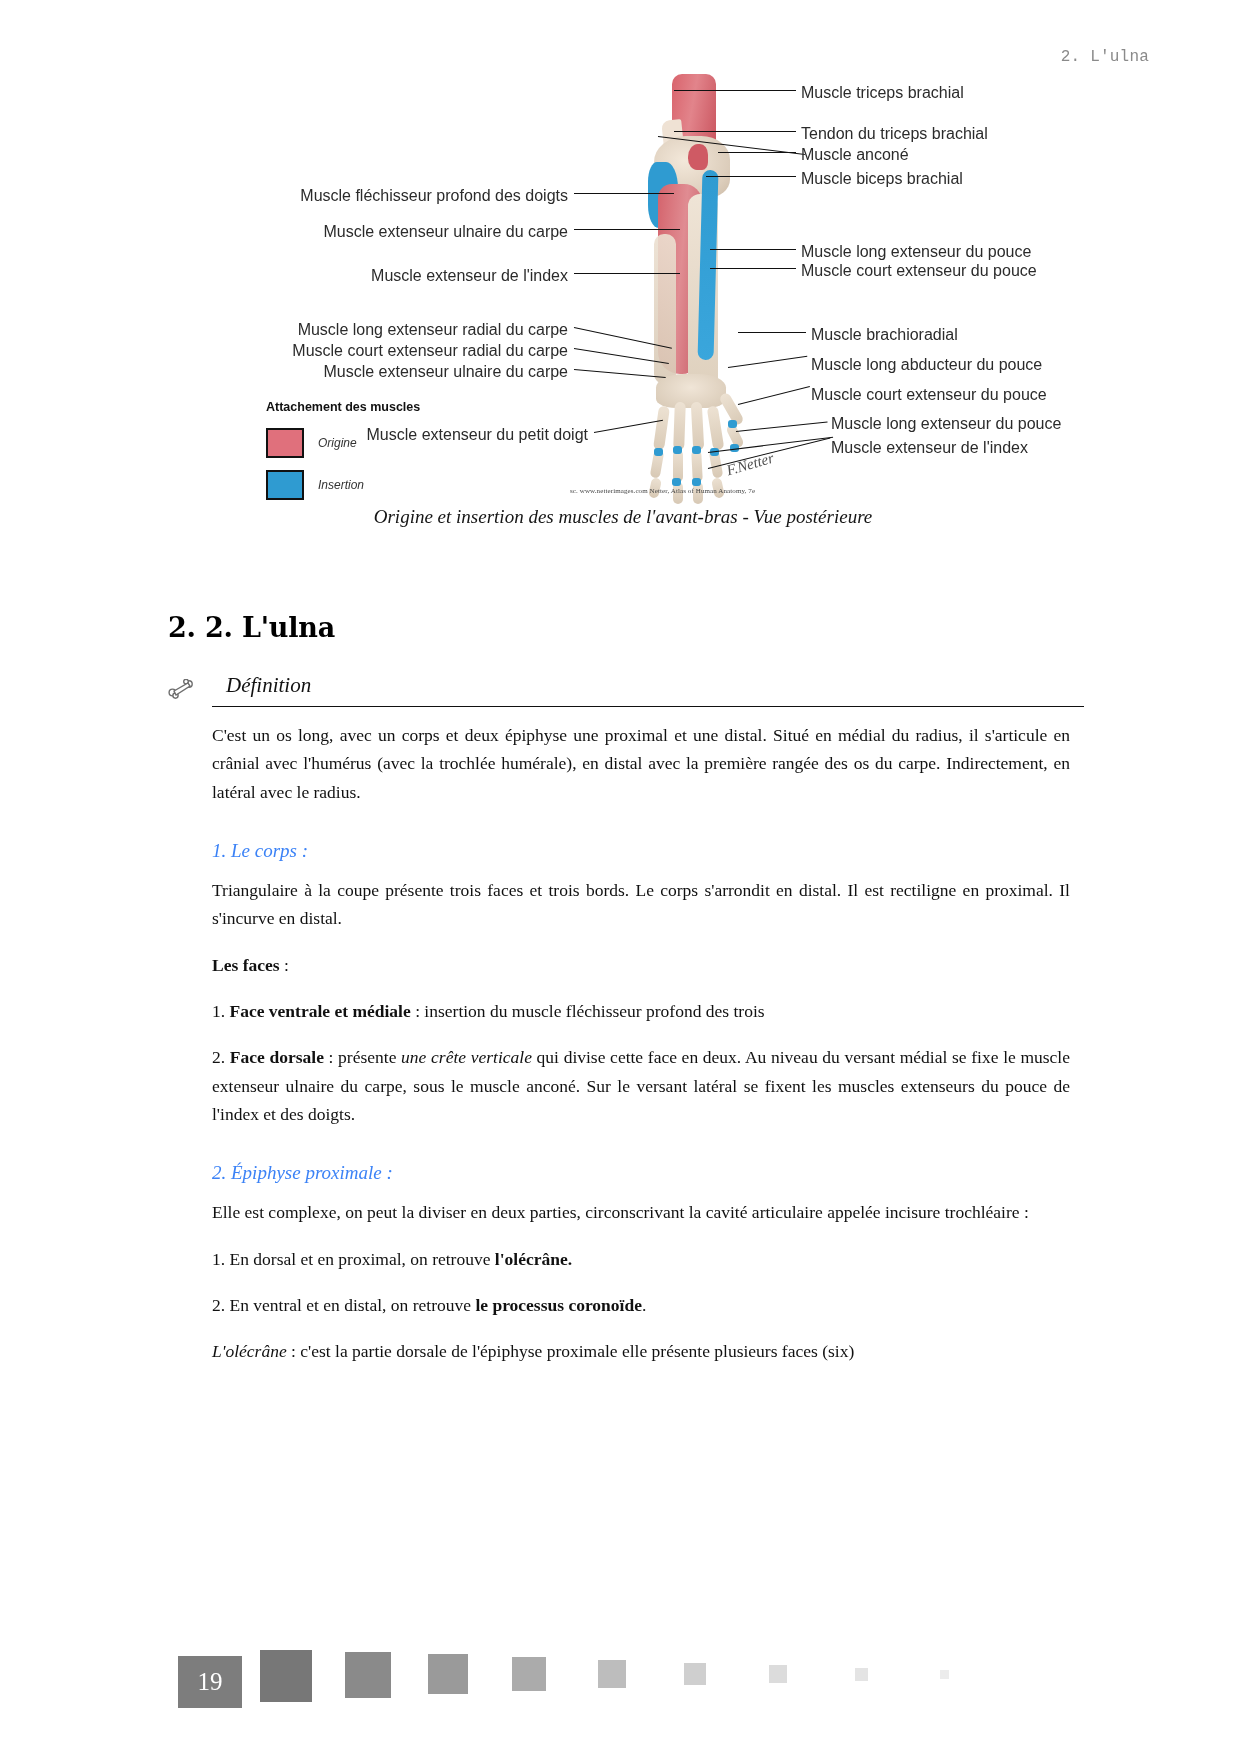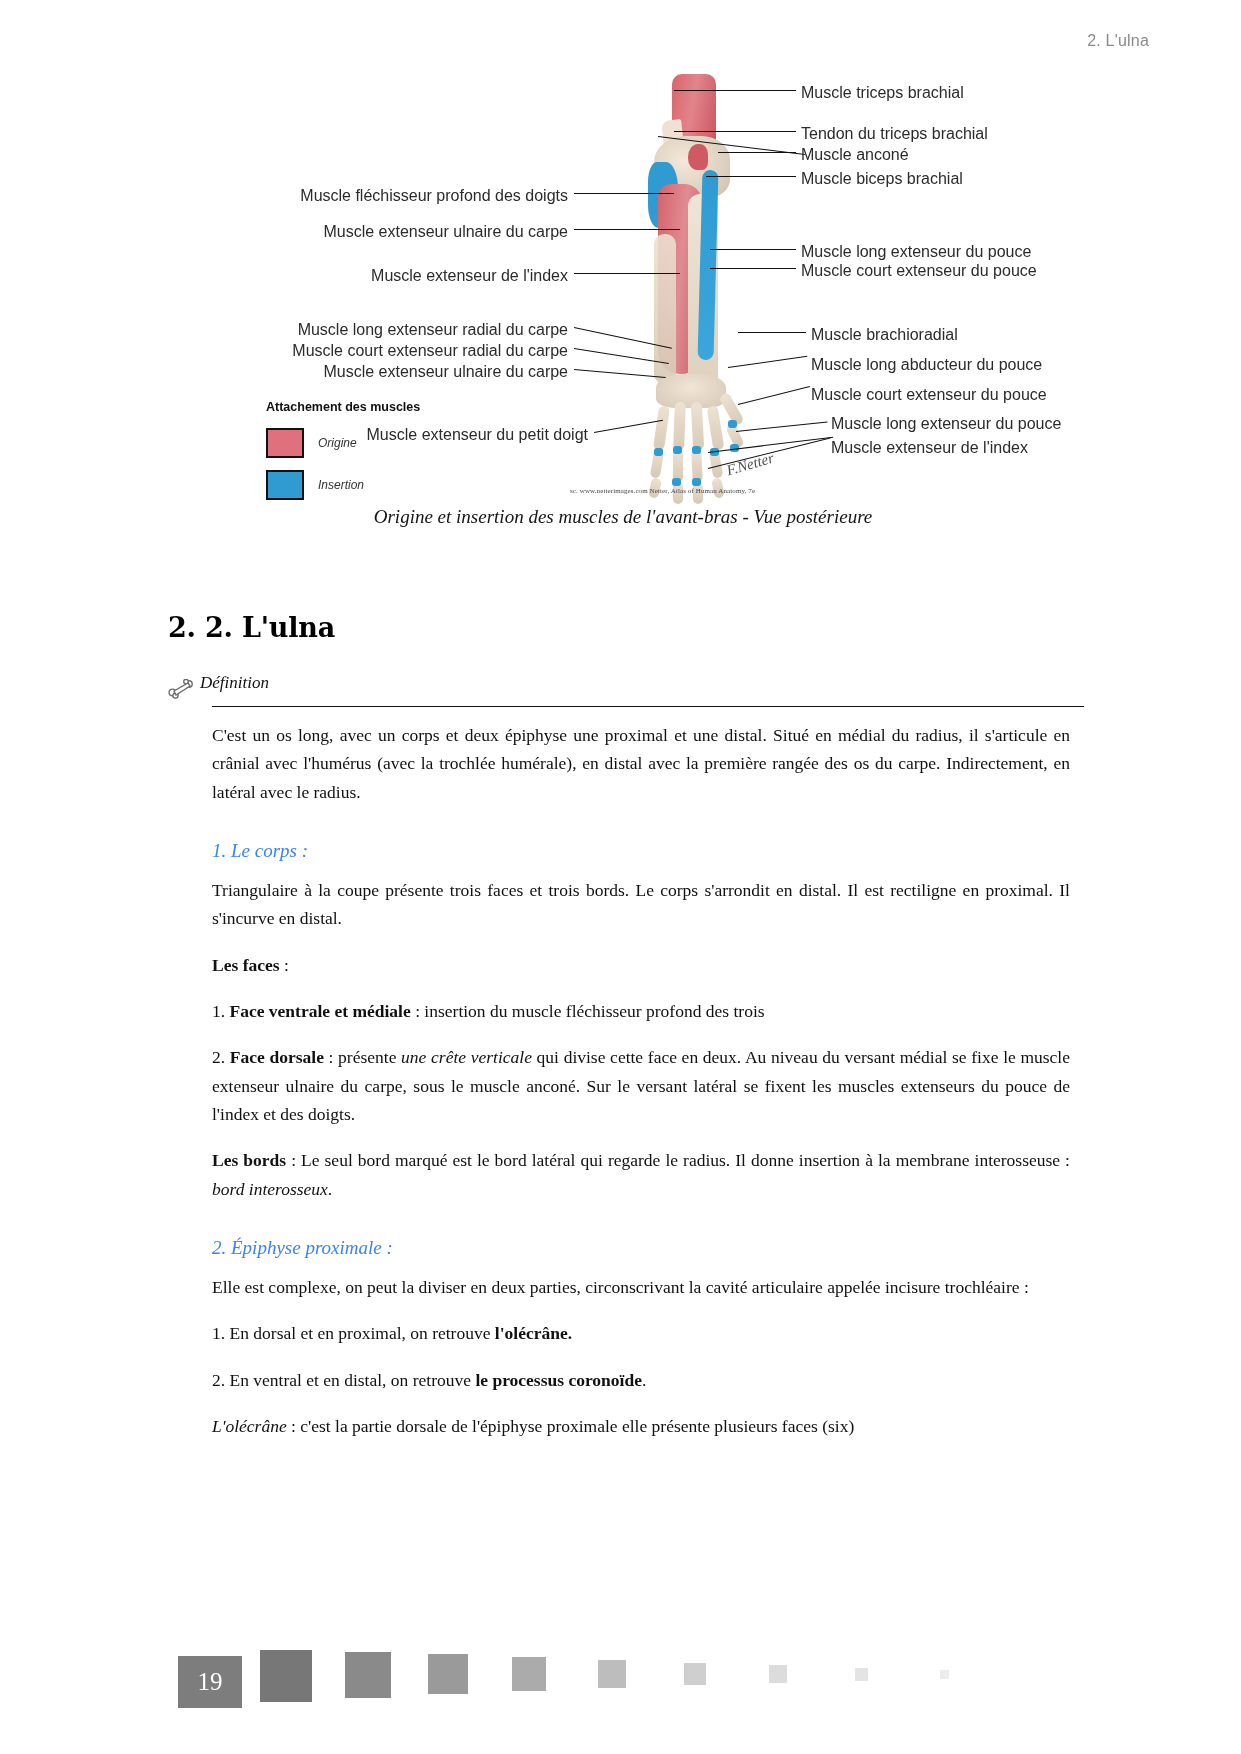--- a/index.html
+++ b/index.html
@@ -8,22 +8,22 @@
     background:#ffffff;
     font-family:"Liberation Serif", serif;
     color:#1a1a1a;
     position:relative;
     overflow:hidden;
   }
   .page { position:relative; width:1241px; height:1754px; }
 
   
   .run-head {
-    position:absolute; top:32px; right:92px;
-    font-family:Liberation Sans, sans-serif;
+    position:absolute; top:48px; right:92px;
+    font-family:Liberation Mono, monospace;
     font-size:16px; color:#8a8a8a; letter-spacing:.2px;text-align:center;
   }
 
   
   .figure { position:absolute; left:118px; top:64px; width:1010px; height:470px; }
 
   .fig-canvas { position:absolute; inset:0; }
 
   
   .limb { position:absolute; left:518px; top:10px; width:110px; height:415px; }
@@ -133,22 +133,22 @@
     font-family:"DejaVu Serif", serif;
     font-weight:bold; font-size:27px; margin:0 0 30px 0; color:#000;
     letter-spacing:-0.2px;
   }
 
   .def-head{ position:relative; margin:0 0 10px 0; height:34px; }
   .def-head .bone-icon{
     position:absolute; left:0; top:6px; width:26px; height:20px;
   }
   .def-head .def-word{
-    position:absolute; left:32px; top:0;
-    font-family:"Liberation Serif", serif; font-style:italic; font-size:17px; color:#111;
+    position:absolute; left:58px; top:0;
+    font-family:"Liberation Serif", serif; font-style:italic; font-size:21px; color:#111;
   }
   .def-head .rule{
     position:absolute; left:44px; right:-14px; bottom:0; border-bottom:1px solid #111;
   }
 
   p.para{
     margin:14px 0 0 44px; font-size:17.5px; line-height:1.62;
     text-align:justify; color:#111;
   }
   p.para.tight{ margin-top:18px; }
@@ -313,21 +313,20 @@
     <h3 class="subhead">1. Le corps :</h3>
 
     <p class="para">Triangulaire à la coupe présente trois faces et trois bords. Le corps s'arrondit en distal. Il est rectiligne en proximal. Il s'incurve en distal.</p>
 
     <p class="para tight"><span class="b">Les faces</span><span> :</span></p>
 
     <p class="para tight"><span>1. </span><span class="b">Face ventrale et médiale</span><span> : insertion du muscle fléchisseur profond des trois</span></p>
 
     <p class="para tight"><span>2. </span><span class="b">Face dorsale</span><span> : présente </span><span class="i">une crête verticale</span><span> qui divise cette face en deux. Au niveau du versant médial se fixe le muscle extenseur ulnaire du carpe, sous le muscle anconé. Sur le versant latéral se fixent les muscles extenseurs du pouce de l'index et des doigts.</span></p>
 
-    <p class="para tight"><span class="b">Les bords</span><span> : Le seul bord marqué est le bord latéral qui regarde le radius. Il donne insertion à la membrane interosseuse : </span><span class="i">bord interosseux</span><span>.</span></p>
 
     <h3 class="subhead">2. Épiphyse proximale :</h3>
 
     <p class="para">Elle est complexe, on peut la diviser en deux parties, circonscrivant la cavité articulaire appelée incisure trochléaire :</p>
 
     <p class="para tight"><span>1. </span><span>En dorsal et en proximal, on retrouve </span><span class="b">l'olécrâne.</span></p>
 
     <p class="para tight"><span>2. </span><span>En ventral et en distal, on retrouve </span><span class="b">le processus coronoïde</span><span>.</span></p>
 
     <p class="para tight"><span class="i">L'olécrâne</span><span> : c'est la partie dorsale de l'épiphyse proximale elle présente plusieurs faces (six)</span></p>

